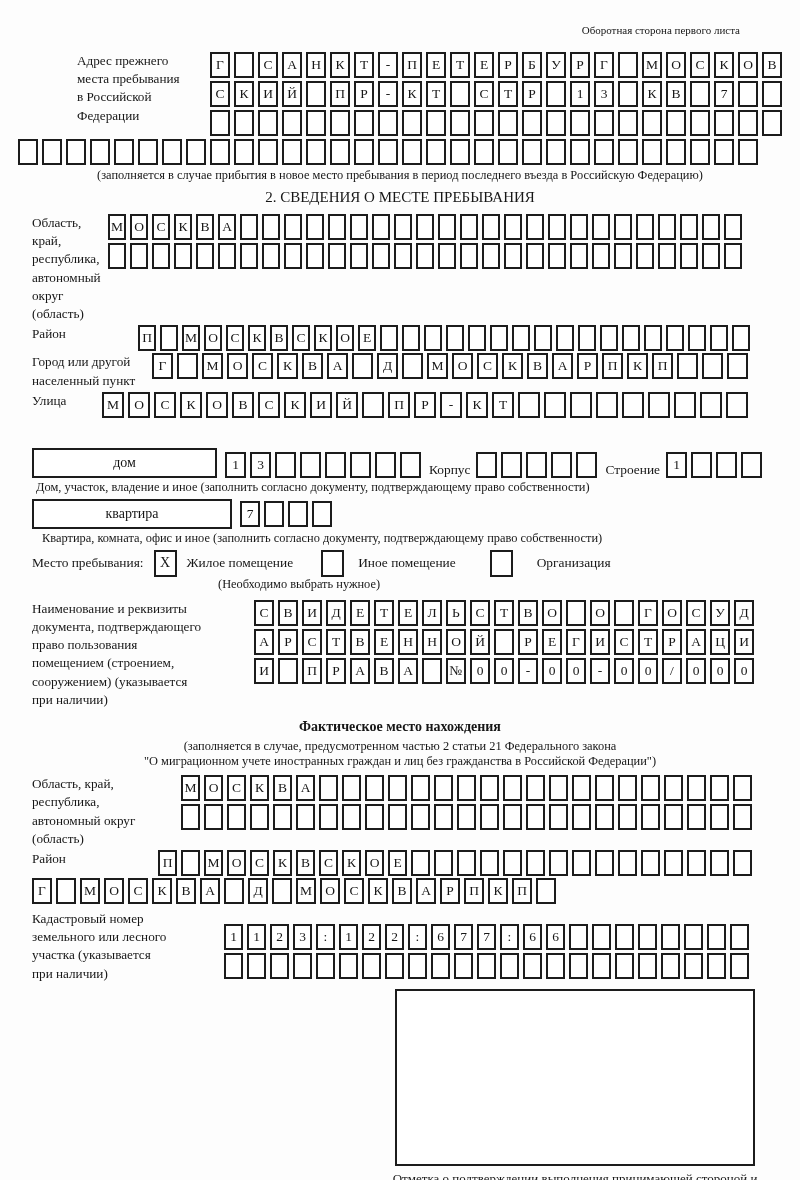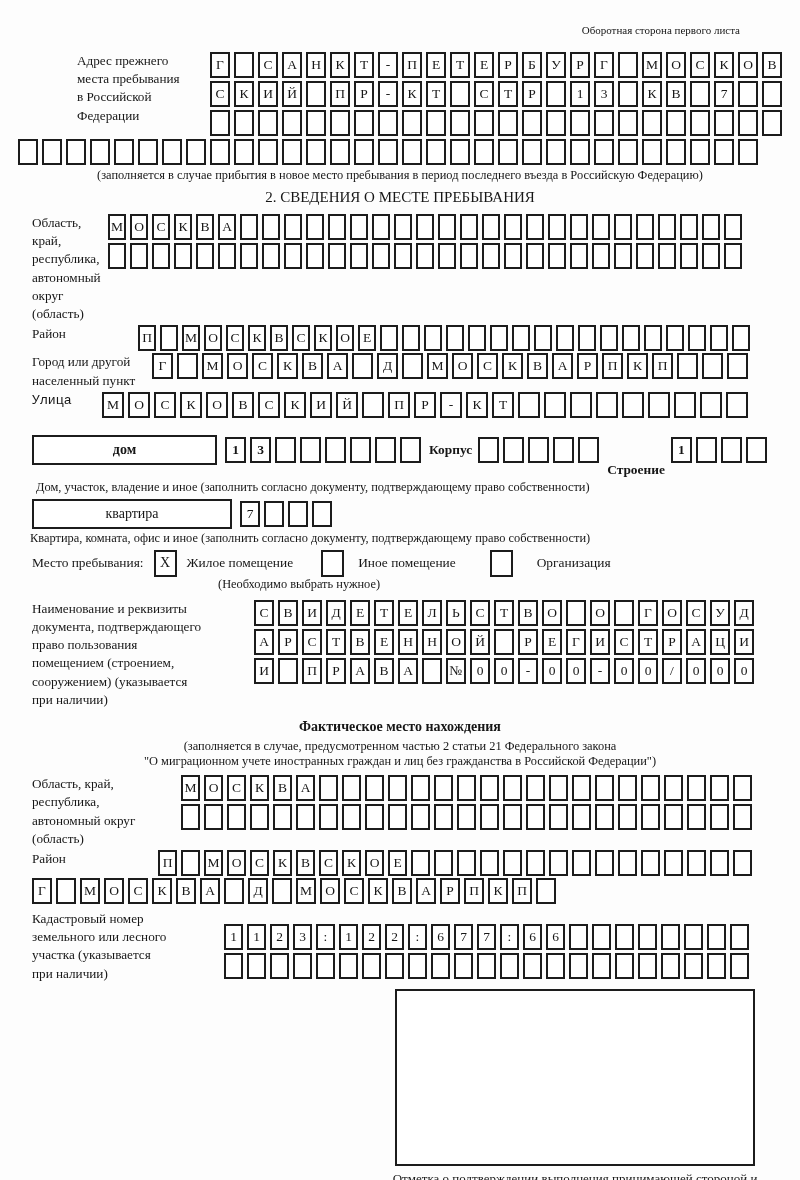--- a/index.html
+++ b/index.html
@@ -299,21 +299,21 @@
         <div class="cell">П</div>
         <div class="cell">К</div>
         <div class="cell">П</div>
         <div class="cell"></div>
         <div class="cell"></div>
         <div class="cell"></div>
       </div>
   </div>
 
   <div class="frow mt2">
-    <div class="flabel" style="width:70px;font-family:Liberation Mono, monospace;">Улица</div>
+    <div class="flabel" style="width:70px;">Улица</div>
     <div class="cells" style="--cw:22px;">
         <div class="cell">М</div>
         <div class="cell">О</div>
         <div class="cell">С</div>
         <div class="cell">К</div>
         <div class="cell">О</div>
         <div class="cell">В</div>
         <div class="cell">С</div>
         <div class="cell">К</div>
         <div class="cell">И</div>
@@ -329,21 +329,21 @@
         <div class="cell"></div>
         <div class="cell"></div>
         <div class="cell"></div>
         <div class="cell"></div>
         <div class="cell"></div>
         <div class="cell"></div>
         <div class="cell"></div>
       </div>
   </div>
 
-  <div class="frow mt4" style="align-items:center;font-weight:bold;">
+  <div class="frow mt4" style="align-items:flex-end;">
     <div class="labelbox" style="width:185px;">дом</div>
     <div class="gap8"></div>
     <div class="cells" style="--cw:21px;">
         <div class="cell">1</div>
         <div class="cell">3</div>
         <div class="cell"></div>
         <div class="cell"></div>
         <div class="cell"></div>
         <div class="cell"></div>
         <div class="cell"></div>
@@ -374,21 +374,21 @@
   <div class="frow mt4" style="align-items:center;">
     <div class="labelbox" style="width:200px;">квартира</div>
     <div class="gap8"></div>
     <div class="cells" style="--cw:20px;">
         <div class="cell">7</div>
         <div class="cell"></div>
         <div class="cell"></div>
         <div class="cell"></div>
       </div>
   </div>
-  <div class="note mt2" style="margin-left:12px;">Квартира, комната, офис и иное (заполнить согласно документу, подтверждающему право собственности)</div>
+  <div class="note mt2" style="margin-left:24px;">Квартира, комната, офис и иное (заполнить согласно документу, подтверждающему право собственности)</div>
 
   <div class="checkline">
     <span>Место пребывания:</span>
     <span style="width:10px;"></span>
     <span class="ckbox">X</span>
     <span style="width:10px;"></span>
     <span>Жилое помещение</span>
     <span style="width:28px;"></span>
     <span class="ckbox"></span>
     <span style="width:14px;"></span>

